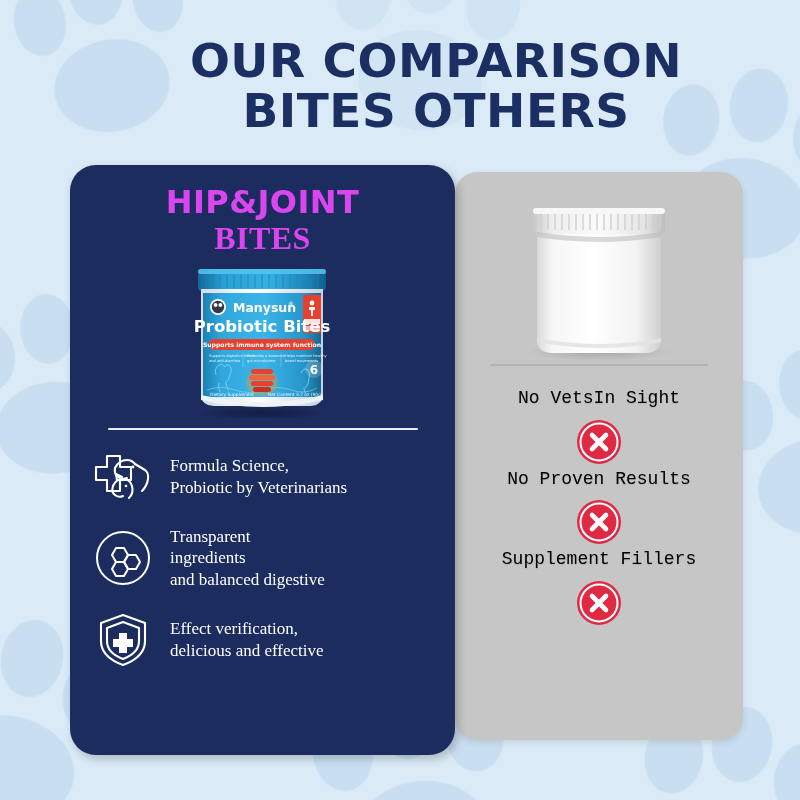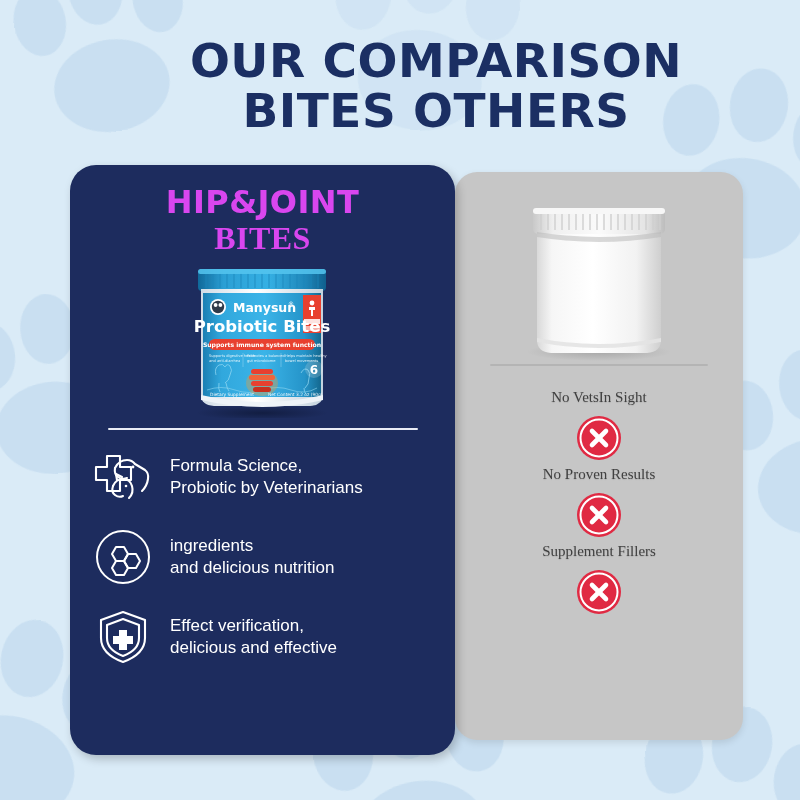--- a/index.html
+++ b/index.html
@@ -112,21 +112,21 @@
   .feature .ficon {
     flex: 0 0 62px;
     width: 62px;
     height: 62px;
     display: flex;
     align-items: center;
     justify-content: center;
   }
   .feature .ftext {
     color: #ffffff;
-    font-family: Liberation Sans, sans-serif;
+    font-family: Liberation Serif, serif;
     font-size: 17px;
     line-height: 1.28;
   }
   .feature .ftext .ln { display: block; }
   .f1 { margin-top: 2px; }
   .f2 { margin-top: 6px; }
   .f3 { margin-top: 8px; }
 
   
   .gp-jar {
@@ -144,23 +144,23 @@
     border-radius: 2px;
   }
   .cons {
     margin-top: 22px;
   }
   .con {
     text-align: center;
   }
   .con + .con { }
   .con-label {
-    color: #404040;
-    font-family: Liberation Serif, serif;
-    font-size: 15px;
+    color: #000000;
+    font-family: Liberation Mono, monospace;
+    font-size: 18px;
     line-height: 1.2;
     text-shadow: 0 1px 1px rgba(0,0,0,0.10);
   }
   .con-badge {
     margin: 9px auto 0 auto;
     width: 46px;
     height: 46px;
   }
 </style>
 </head>
@@ -495,22 +495,23 @@
       <div class="feature f2">
         <div class="ficon">
           <svg width="58" height="58" viewBox="0 0 58 58" fill="none" stroke="#ffffff" stroke-width="2" stroke-linejoin="round">
             <circle cx="29" cy="29" r="26"></circle>
             <polygon points="22,19 30,19 34,26 30,33 22,33 18,26"></polygon>
             <polygon points="22,33 30,33 34,40 30,47 22,47 18,40"></polygon>
             <polygon points="34,26 42,26 46,33 42,40 34,40 30,33"></polygon>
           </svg>
         </div>
         <div class="ftext">
+          <span class="ln">Transparent</span>
           <span class="ln">ingredients</span>
-          <span class="ln">and delicious nutrition</span>
+          <span class="ln">and balanced digestive</span>
         </div>
       </div>
 
       <div class="feature f3">
         <div class="ficon">
           <svg width="54" height="58" viewBox="0 0 54 58" fill="none" stroke="#ffffff" stroke-width="2.1" stroke-linejoin="round">
             <path d="M27 4 L49 12 v18 q0 16 -22 24 Q5 46 5 30 V12 Z"></path>
             <path d="M27 11 L43 17 v13 q0 12 -16 18 Q11 42 11 30 V17 Z"></path>
             <path d="M23 22 h8 v6 h6 v8 h-6 v6 h-8 v-6 h-6 v-8 h6 Z" fill="#ffffff" stroke="none"></path>
           </svg>

